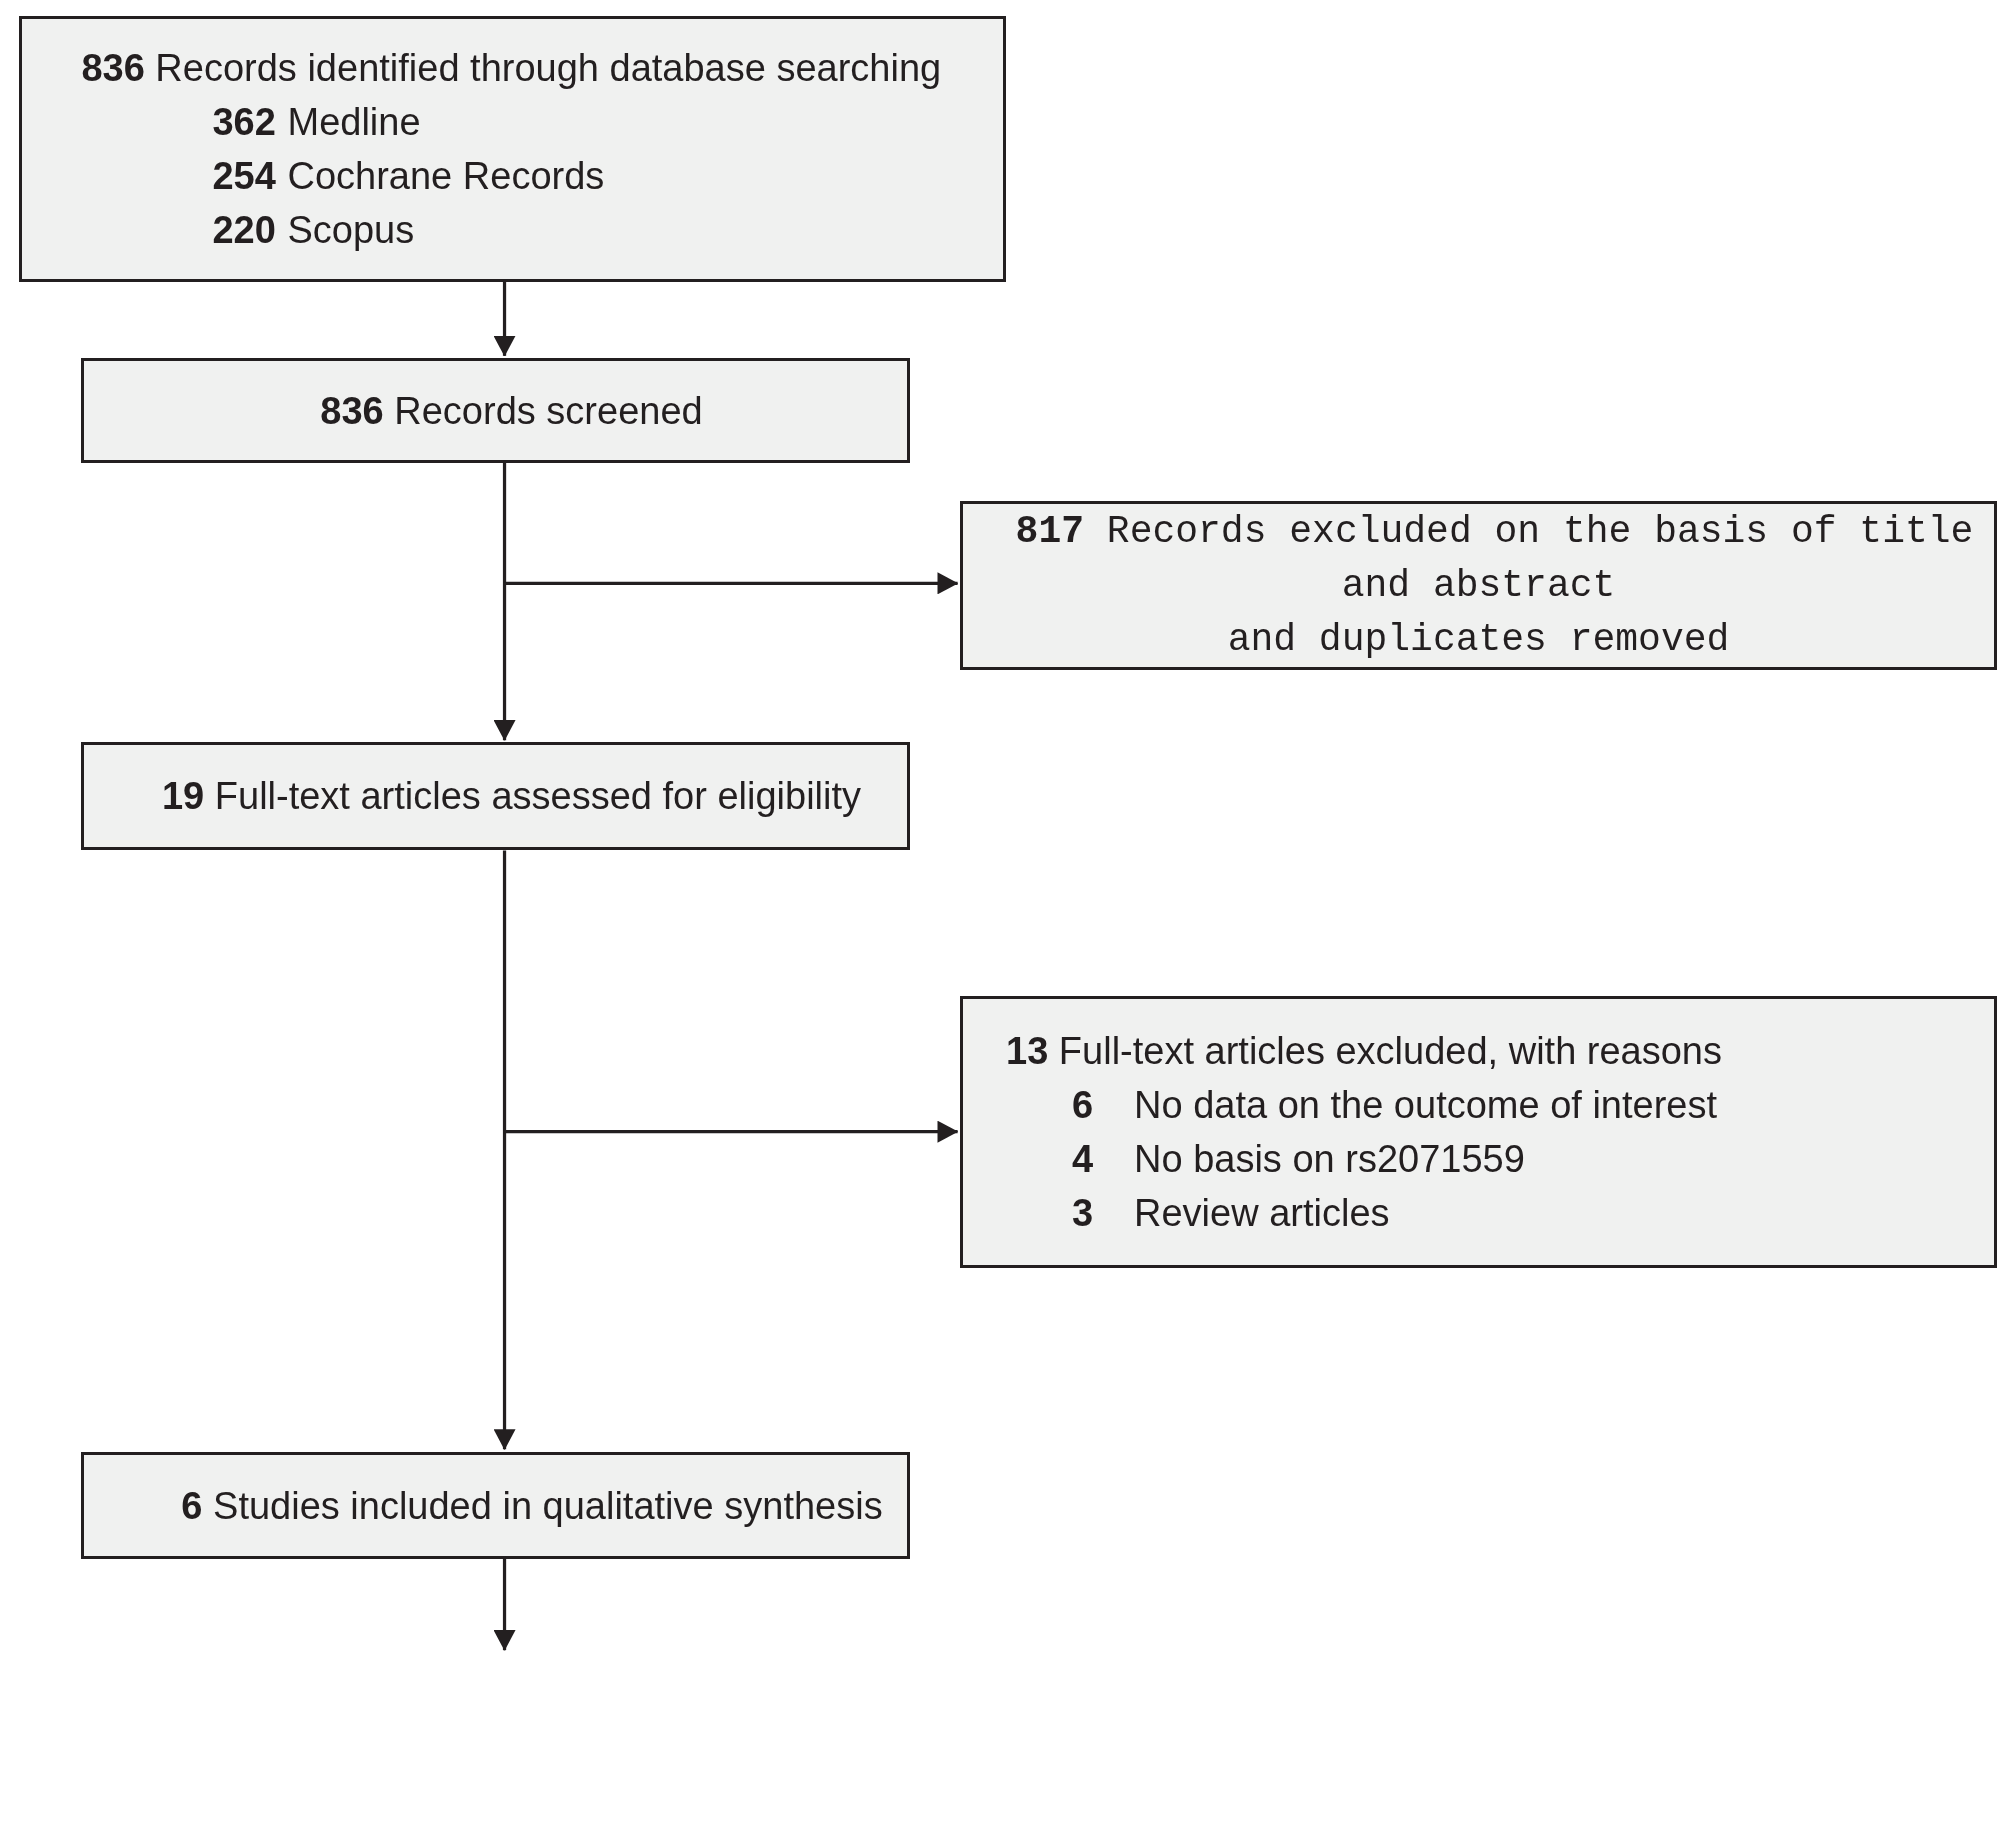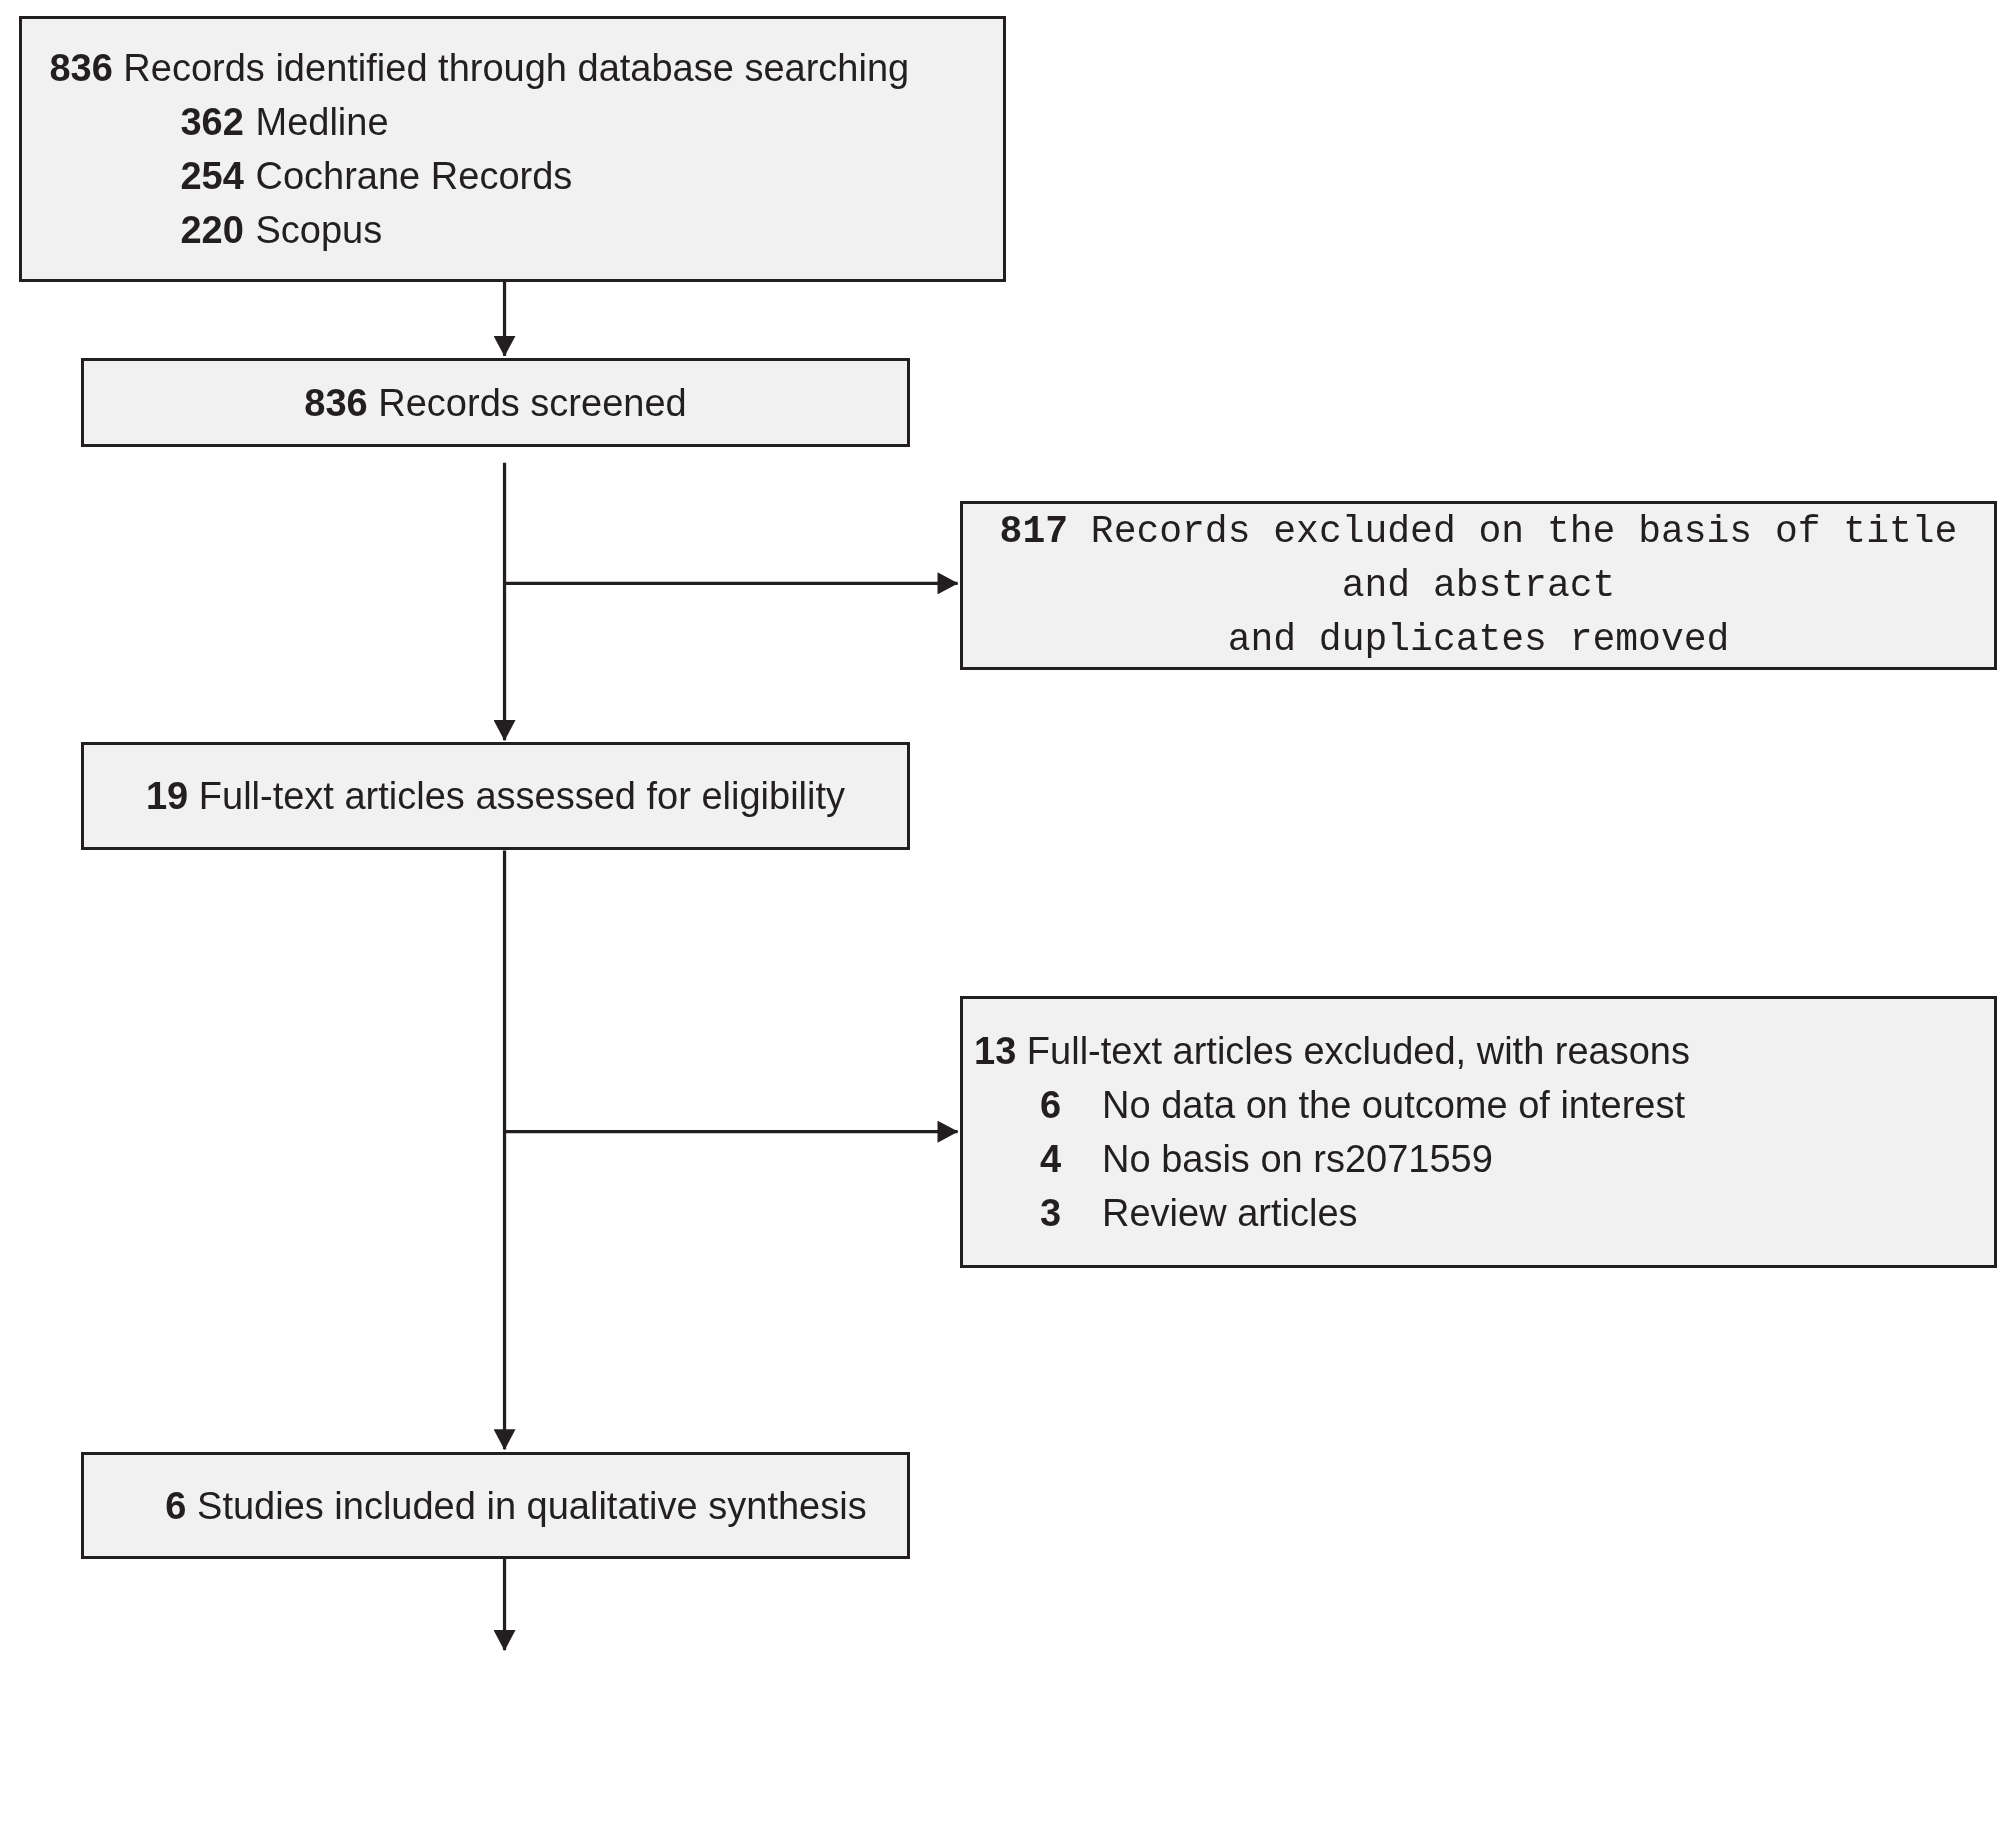--- a/index.html
+++ b/index.html
@@ -14,26 +14,26 @@
   .canvas{position:relative;width:2015px;height:1844px;background:var(--bg);}
   .arrows{position:absolute;left:0;top:0;width:2015px;height:1844px;}
   .arrows line{stroke:var(--arrow);stroke-width:5;}
   .arrows .head{fill:var(--arrow);}
   .box{
     position:absolute;box-sizing:border-box;
     background:var(--box-fill);border:3.2px solid var(--box-border);
     font-size:38px;line-height:54px;
     display:flex;flex-direction:column;justify-content:center;
   }
-  .box b{font-weight:bold;}
+  .box b{font-weight:bold;margin-left:32px;}
   .center{align-items:center;text-align:center;}
   .leftal{align-items:flex-start;text-align:left;}
   
   #box-identified{left:19.4px;top:16px;width:987px;height:266px;padding-left:27px;}
-  #box-screened{left:81px;top:358px;width:829px;height:89px;}
+  #box-screened{left:81px;top:358px;width:829px;height:105px;}
   #box-excluded-screening{left:960px;top:501px;width:1037px;height:169px;font-family:Liberation Mono, monospace;}
   #box-eligibility{left:81px;top:742px;width:829px;height:108px;}
   #box-excluded-fulltext{left:960px;top:996px;width:1037px;height:272px;padding-left:11px;}
   #box-qualitative{left:81px;top:1452px;width:829px;height:107px;padding-left:41px;}
   #box-quantitative{left:81px;top:1653px;width:829px;height:185px;padding-left:41px;line-height:57px;}
   
   #box-identified .src{padding-left:131px;}
   #box-identified .src b{margin-right:11.7px;}
   #box-excluded-fulltext .reason{padding-left:66px;}
   #box-excluded-fulltext .reason b{display:inline-block;min-width:62px;}

